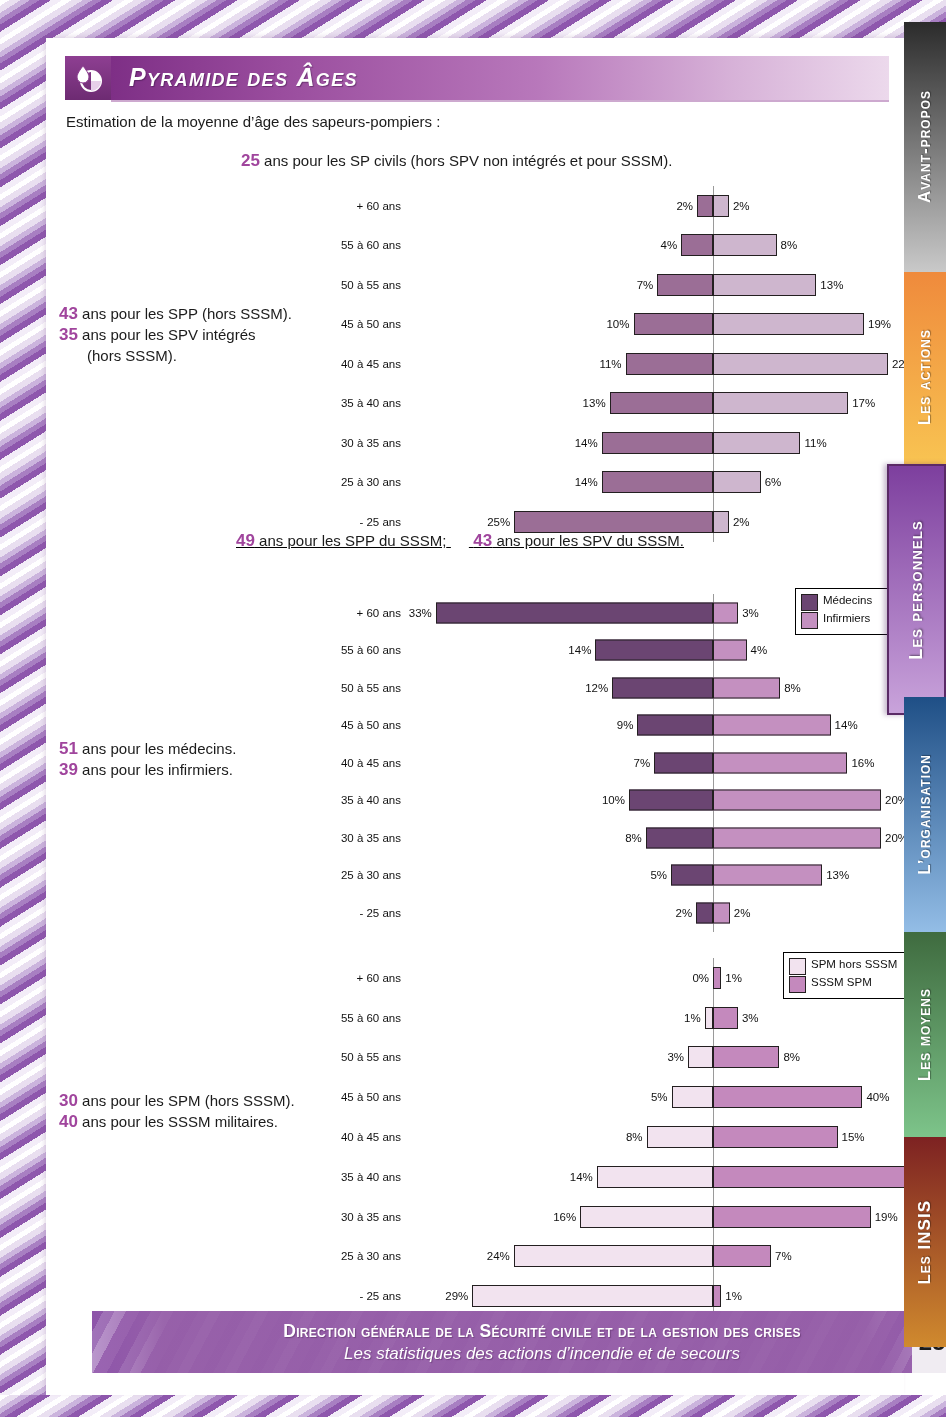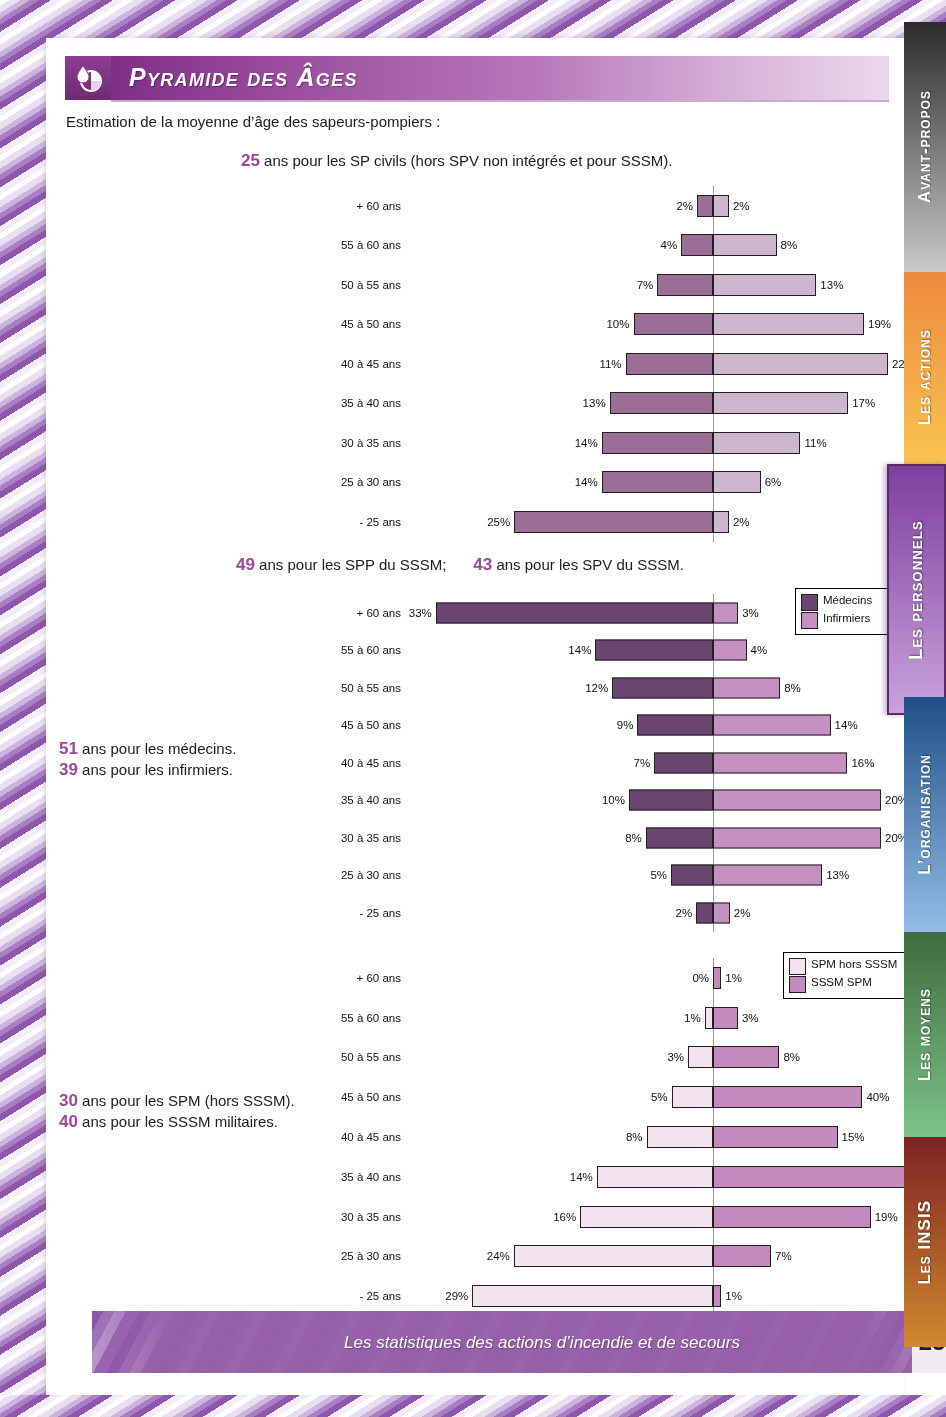--- a/index.html
+++ b/index.html
@@ -71,21 +71,21 @@
     text-shadow:1px 1px 1px rgba(60,20,70,.5);
     white-space:nowrap;
   }
   
   .body-txt{font-size:15px;color:#1b1b1b;font-family:"Liberation Sans",sans-serif;}
   .hl{color:#a0459d;font-weight:bold;font-size:17px;}
   #intro{position:absolute;left:20px;top:75px;}
   #stmt1{position:absolute;left:195px;top:113px;}
   #left-note-1{position:absolute;left:13px;top:265px;line-height:21px;}
   #left-note-1 .ind{display:inline-block;padding-left:28px;}
-  #stmt2{position:absolute;left:190px;top:517px;}
+  #stmt2{position:absolute;left:190px;top:493px;text-decoration:underline;}
   #left-note-2{position:absolute;left:13px;top:700px;line-height:21px;}
   #left-note-3{position:absolute;left:13px;top:1052px;line-height:21px;}
 
   
   .chart{position:absolute;}
   .row{position:relative;height:var(--rh);}
   .cat{
     position:absolute;right:0;top:50%;transform:translateY(-50%);
     font-size:11.5px;color:#111;white-space:nowrap;
     font-family:"Liberation Sans",sans-serif;
@@ -190,20 +190,29 @@
     </div>
     <div id="sec-title">Pyramide des Âges</div>
   </div>
 
   <div id="intro" class="body-txt">Estimation de la moyenne d’âge des sapeurs-pompiers :</div>
 
   <div id="stmt1">
     <span class="hl">25</span><span class="body-txt"> ans pour les SP civils (hors SPV non intégrés et pour SSSM).</span>
   </div>
 
+  <div id="left-note-1" class="body-txt">
+    <div>
+      <span class="hl">43</span><span> ans pour les SPP (hors SSSM).</span>
+    </div>
+    <div>
+      <span class="hl">35</span><span> ans pour les SPV intégrés</span>
+    </div>
+    <div class="ind">(hors SSSM).</div>
+  </div>
 
   <div id="stmt2">
     <span class="hl">49</span><span class="body-txt"> ans pour les SPP du SSSM;</span>
     <span style="display:inline-block;width:18px"></span>
     <span class="hl">43</span><span class="body-txt"> ans pour les SPV du SSSM.</span>
   </div>
 
   <div id="left-note-2" class="body-txt">
     <div>
       <span class="hl">51</span><span> ans pour les médecins.</span>
@@ -435,20 +444,21 @@
         <div class="lg-row">
           <span class="sw" style="background: rgb(196, 137, 189);"></span>
           <span class="lg-txt">SSSM SPM</span>
         </div>
       </div>
     </div>
 
   <div id="footer">
     <div id="footer-bg"></div>
     <div id="footer-inner">
+      <div id="f-line1">Direction générale de la Sécurité civile et de la gestion des crises</div>
       <div id="f-line2">Les statistiques des actions d’incendie et de secours</div>
     </div>
     <div id="pagenum-box">
       <span id="pagenum">25</span>
     </div>
 
   </div>
 
 </div>
 

